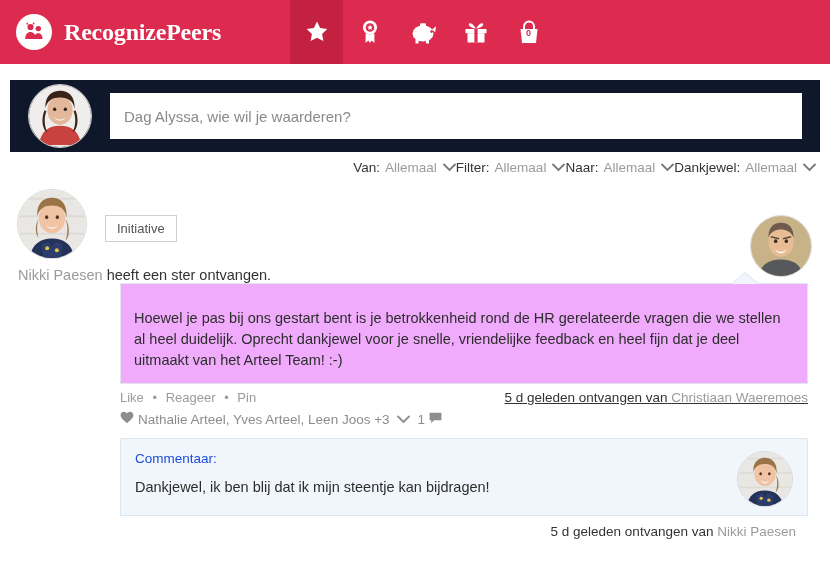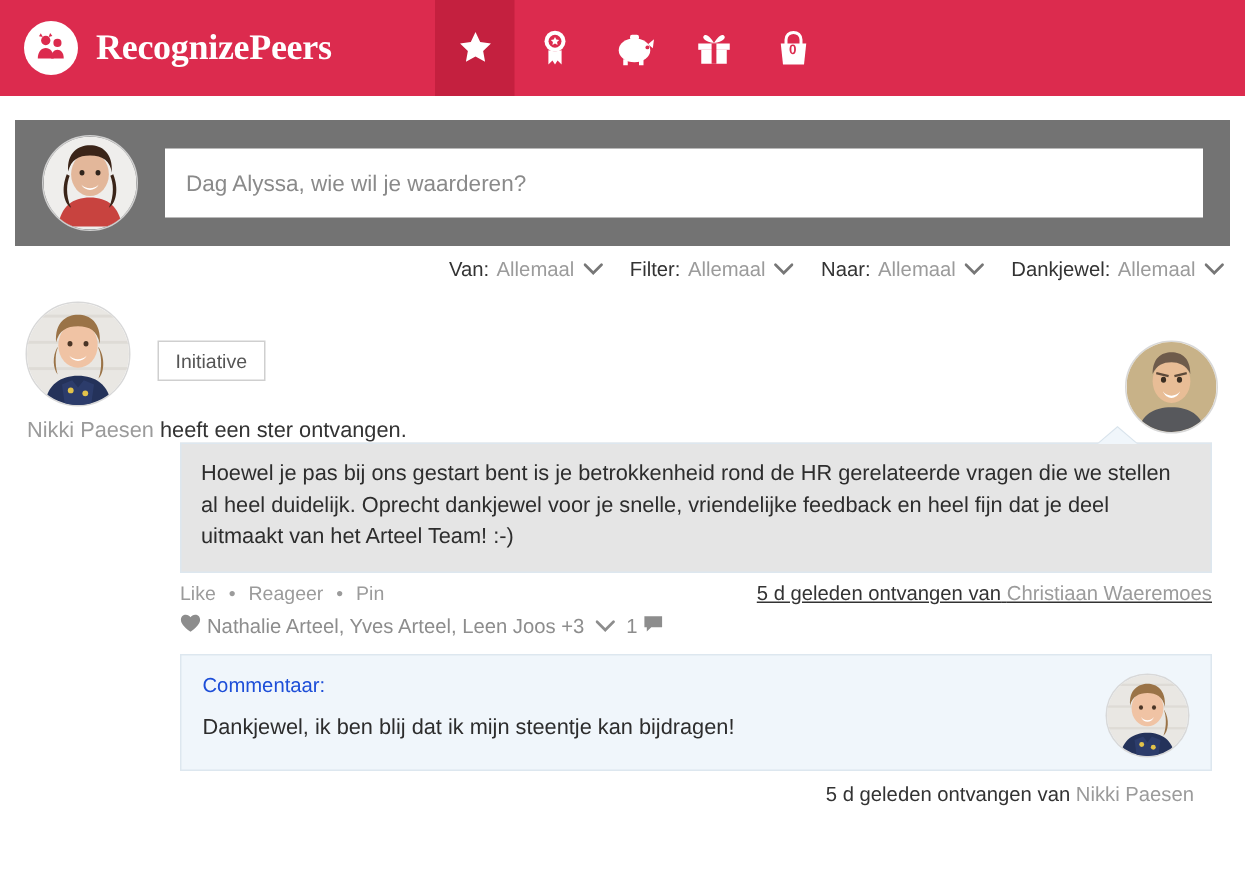--- a/index.html
+++ b/index.html
@@ -60,22 +60,22 @@
     font-size: 9px;
     font-weight: bold;
     left: 50%;
     transform: translateX(-50%);
     top: 28px;
   }
 
   
   #compose-band {
     margin: 16px 10px 0 10px;
-    height: 84px;
-    background: #737373;
+    height: 72px;
+    background: #0f172a;
     display: flex;
     align-items: center;
     padding: 0 18px;
   }
   #compose-avatar {
     width: 64px; height: 64px;
     border-radius: 50%;
     flex: 0 0 64px;
     overflow: hidden;
     border: 1px solid #cfcfcf;
@@ -98,21 +98,21 @@
   #filter-bar {
     display: flex;
     justify-content: flex-end;
     align-items: center;
     padding: 8px 14px 0 0;
     font-size: 13.5px;
   }
   .filter-group {
     display: flex;
     align-items: center;
-    margin-left: 18px;
+    margin-left: 0;
     cursor: pointer;
     white-space: nowrap;
   }
   .filter-label { color: #333333; }
   .filter-value { color: #9b9b9b; margin-left: 5px; }
   .caret {
     margin-left: 6px;
     display: inline-block;
     color: #777;
   }
@@ -181,23 +181,23 @@
     position: absolute;
     top: -11px;
     right: 49px;
     width: 0; height: 0;
     border-left: 14px solid transparent;
     border-right: 14px solid transparent;
     border-bottom: 12px solid #d8e3ec;
     z-index: 1;
   }
   #message-box {
-    background: #e5e5e5;
+    background: #f0abfc;
     border: 1px solid #dde7ef;
-    padding: 10px 13px 12px 13px;
+    padding: 24px 13px 12px 13px;
     font-size: 14.5px;
     line-height: 1.45;
     color: #2d2d2d;
     position: relative;
     z-index: 1;
   }
 
   #action-row {
     display: flex;
     align-items: baseline;

